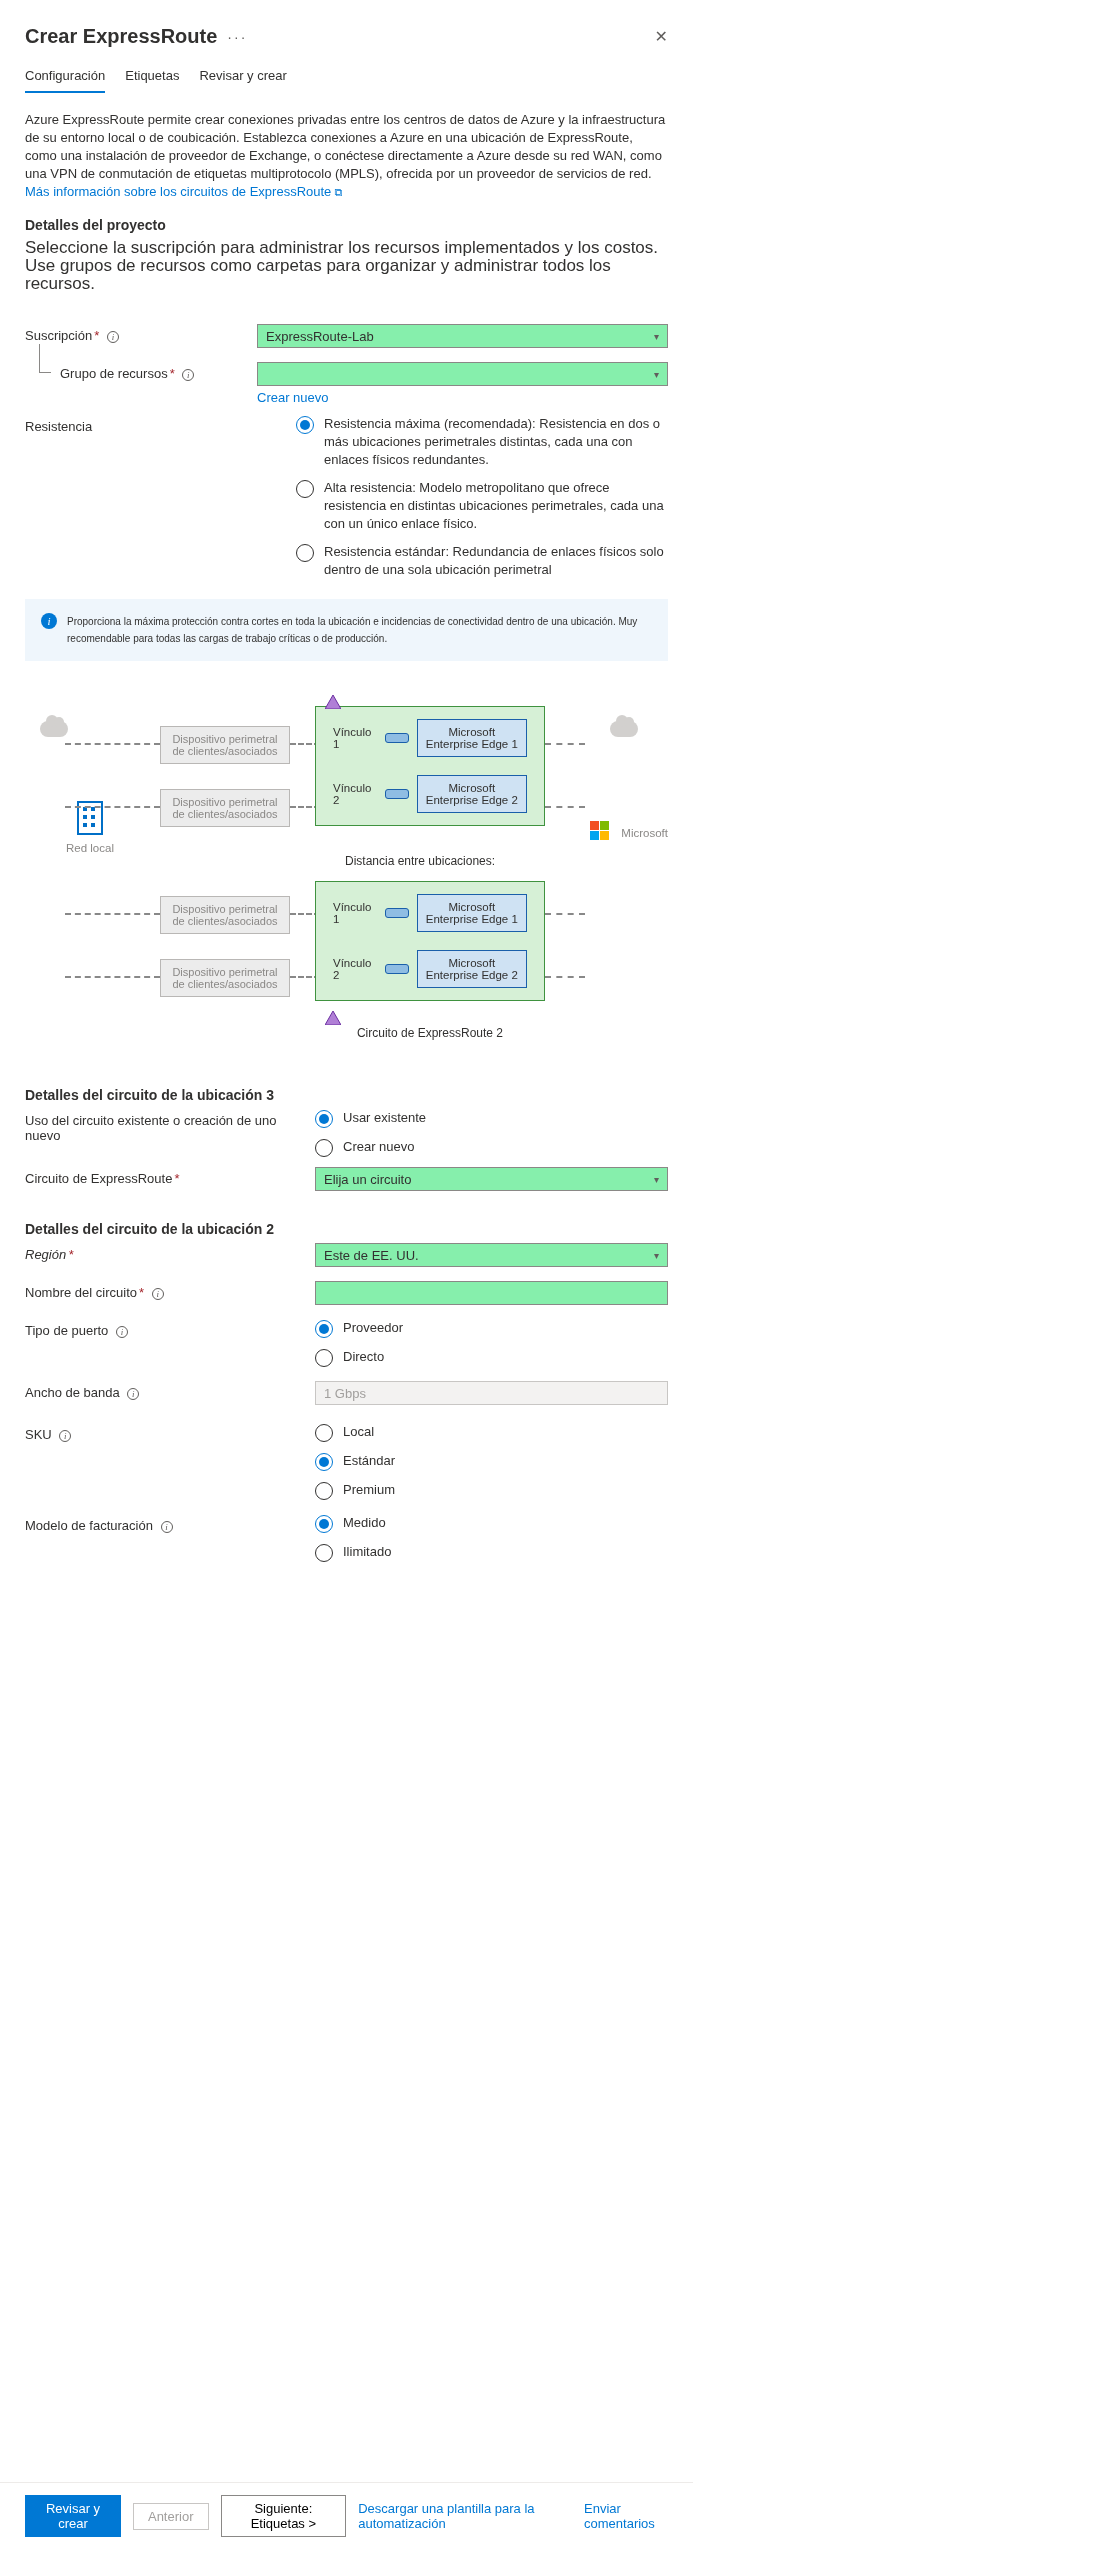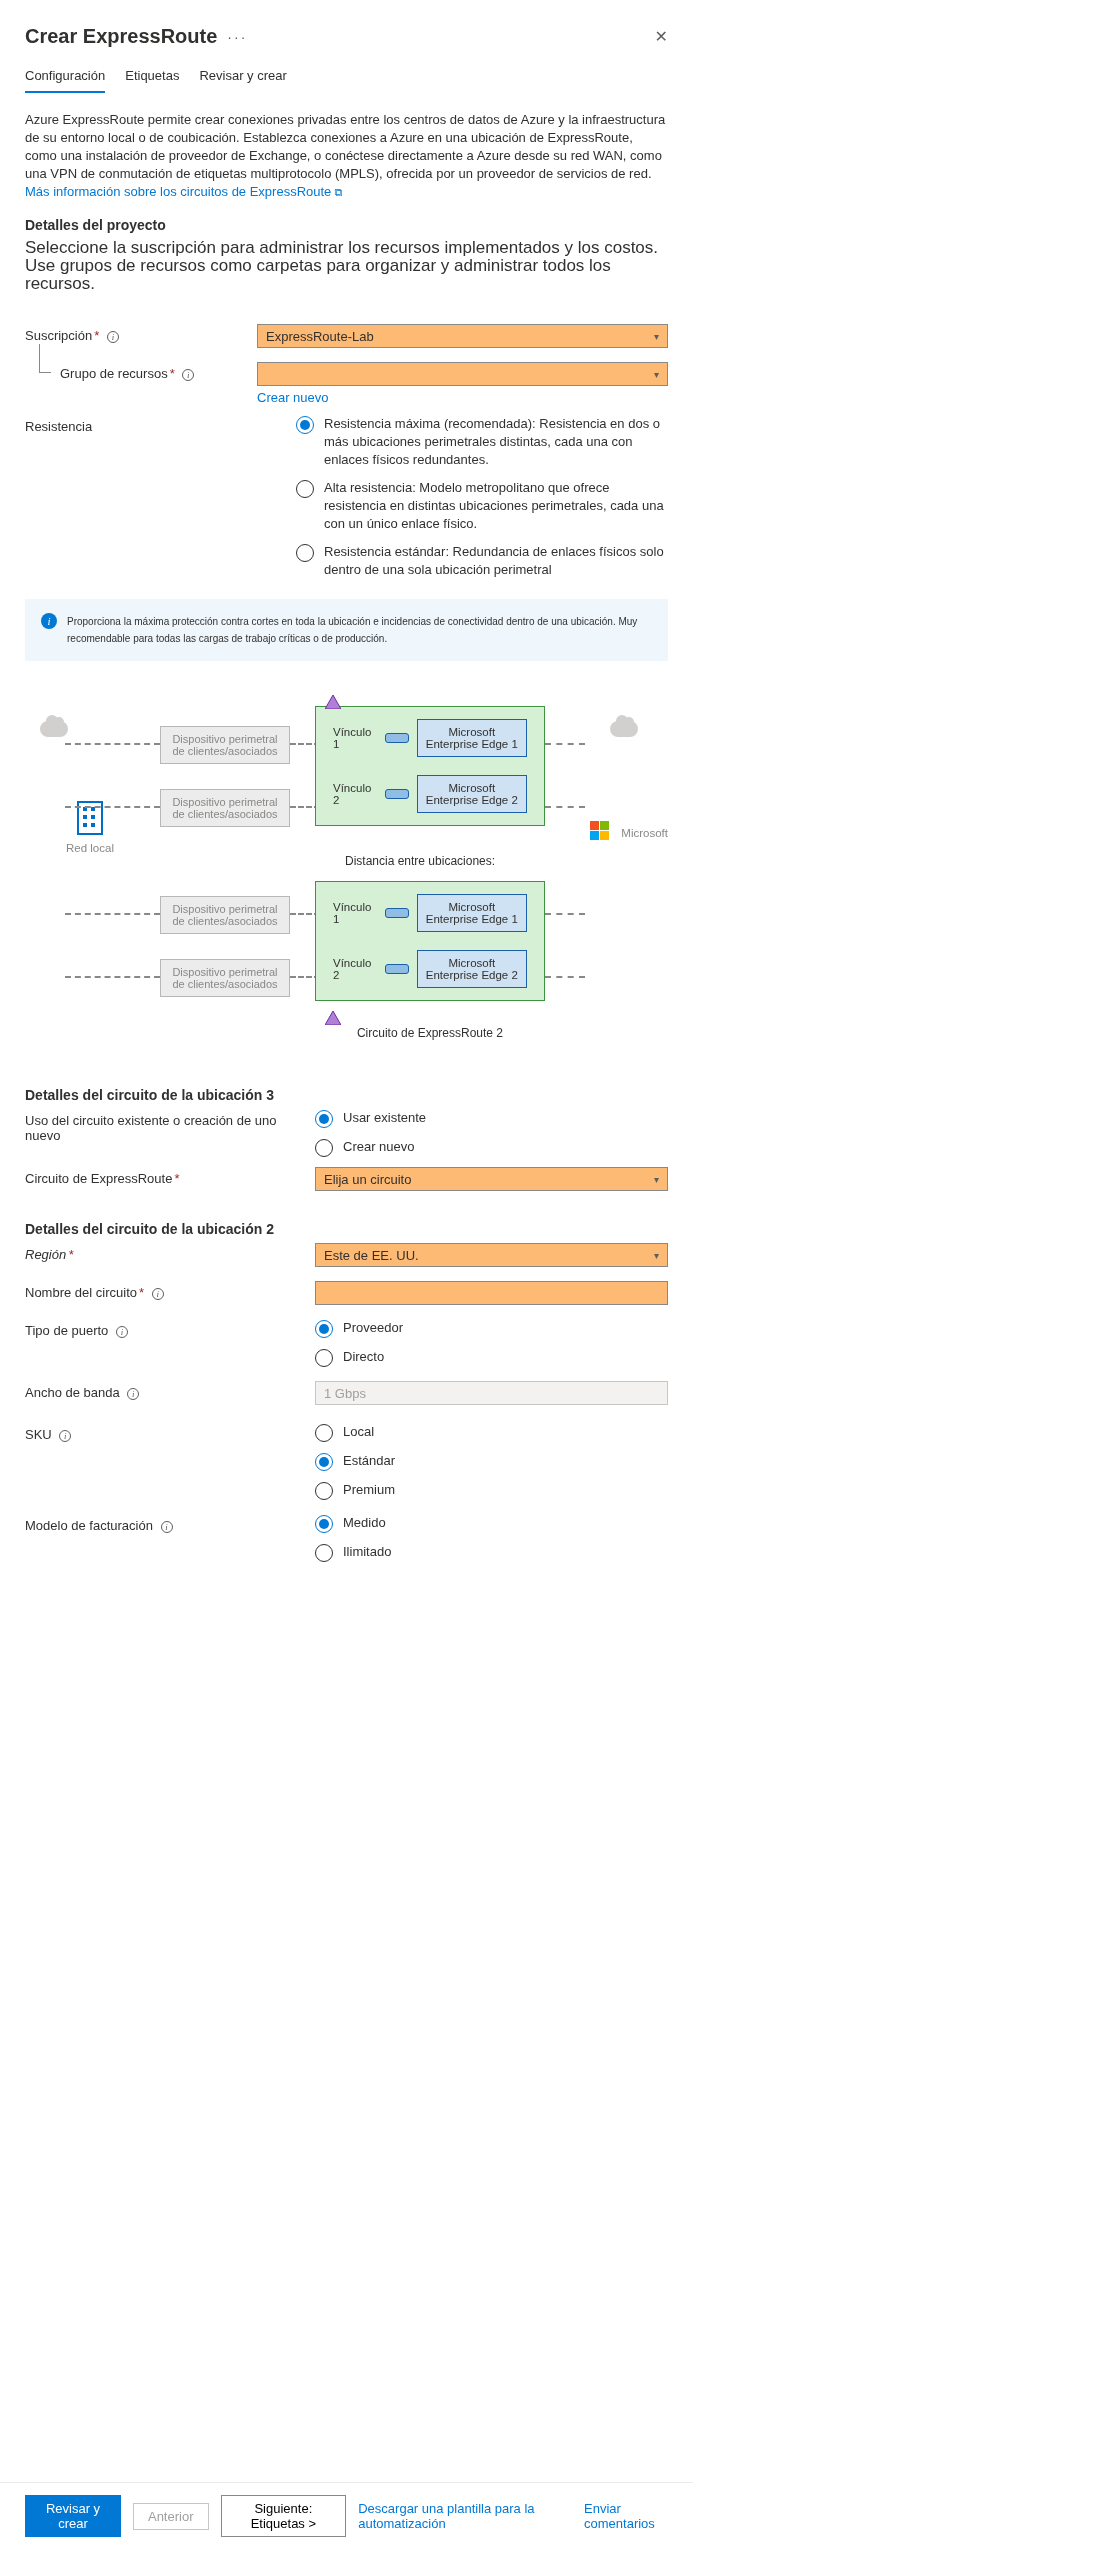--- a/index.html
+++ b/index.html
@@ -18,21 +18,21 @@
   h2.section { font-size: 14px; font-weight: 600; margin-bottom: 6px; margin-top: 4px; }
   .subdesc { font-size: 17px; line-height: 18px; margin-bottom: 31px; }
   .row { display: flex; align-items: flex-start; margin-bottom: 10px; min-height: 28px; }
   .row .label { width: 232px; flex-shrink: 0; font-size: 13px; padding-top: 4px; }
   .row .label.indent { padding-left: 35px; position: relative; }
   .row .label.indent::before { content: ""; position: absolute; left: 14px; top: -18px; height: 28px; width: 1px; background: #8a8886; }
   .row .label.indent::after { content: ""; position: absolute; left: 14px; top: 10px; height: 1px; width: 12px; background: #8a8886; }
   .req { color: #a4262c; margin-left: 2px; }
   .info { display: inline-block; width: 12px; height: 12px; border: 1px solid #605e5c; border-radius: 50%; font-size: 9px; line-height: 11px; text-align: center; color: #605e5c; margin-left: 4px; vertical-align: middle; font-style: italic; font-family: serif; }
   .row .ctrl { flex: 1; min-width: 0; }
-  .select, .input { width: 100%; height: 24px; border: 1px solid #8a8886; padding: 0 8px; font-size: 13px; background: #fdba74; display: flex; align-items: center; justify-content: space-between; cursor: pointer; }
+  .select, .input { width: 100%; height: 24px; border: 1px solid #8a8886; padding: 0 8px; font-size: 13px; background: #86efac; display: flex; align-items: center; justify-content: space-between; cursor: pointer; }
   .select .chev { font-size: 10px; color: #605e5c; }
   .input.disabled { background: #f3f2f1; color: #a19f9d; border-color: #c8c6c4; }
   .createnew { color: #0078d4; font-size: 13px; margin-top: 4px; cursor: pointer; display: block; }
   .radio-group { display: flex; flex-direction: column; gap: 10px; }
   .radio { display: flex; align-items: flex-start; gap: 10px; cursor: pointer; }
   .radio-dot { width: 18px; height: 18px; border: 1px solid #323130; border-radius: 50%; flex-shrink: 0; position: relative; margin-top: 1px; }
   .radio-dot.checked::after { content: ""; position: absolute; top: 3px; left: 3px; width: 10px; height: 10px; background: #0078d4; border-radius: 50%; }
   .radio-dot.checked { border-color: #0078d4; }
   .radio .txt { font-size: 13px; line-height: 18px; }
   .infobox { background: #eff6fc; display: flex; gap: 10px; padding: 14px 16px; margin: 20px 0; }

